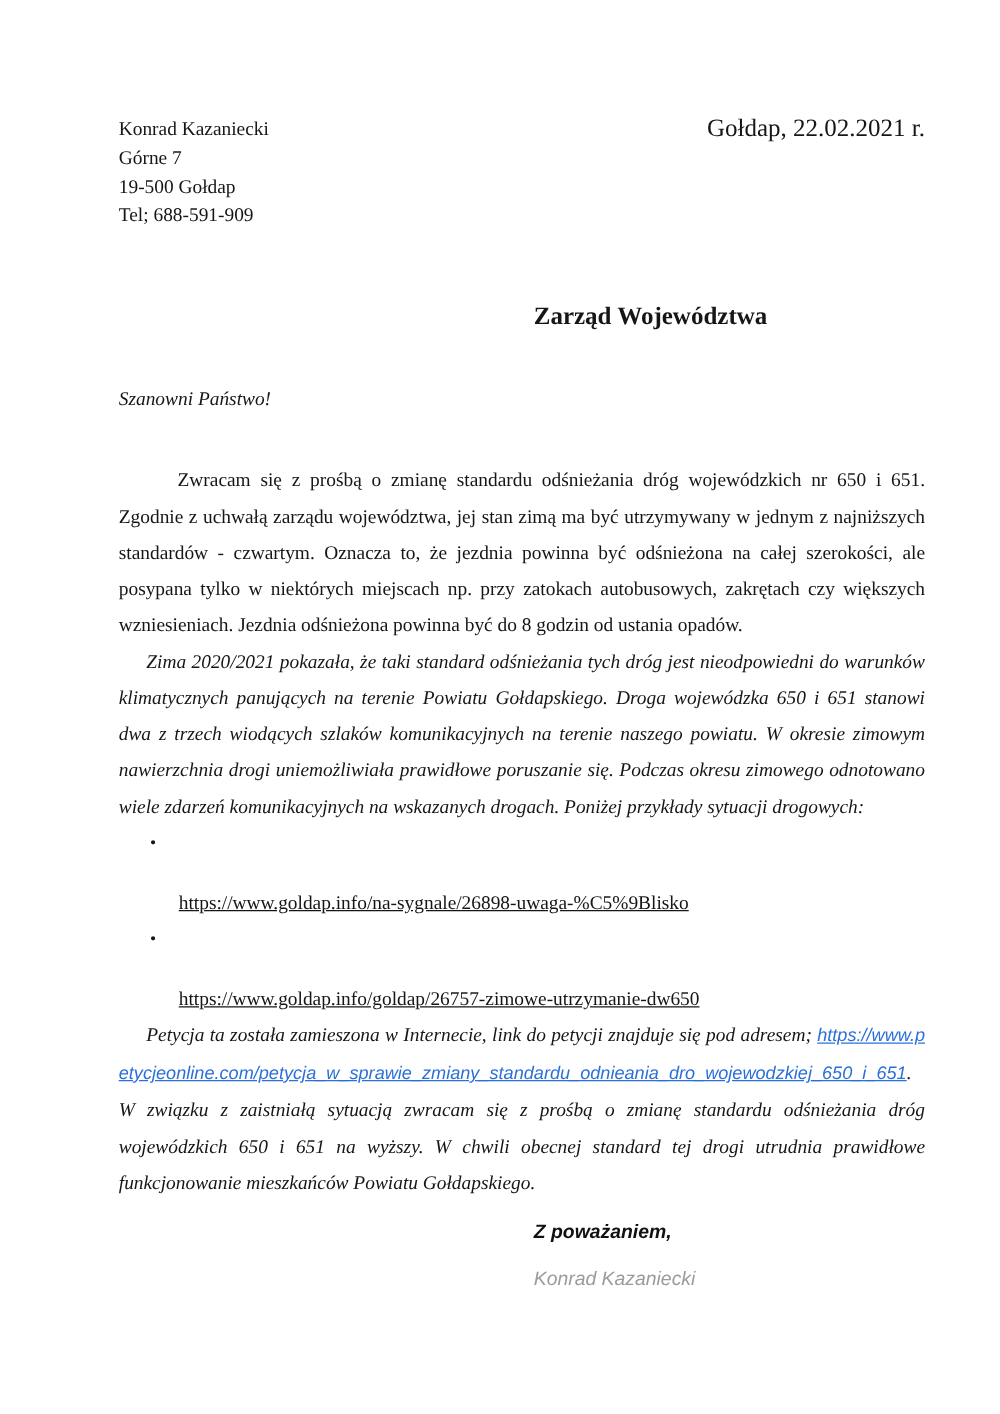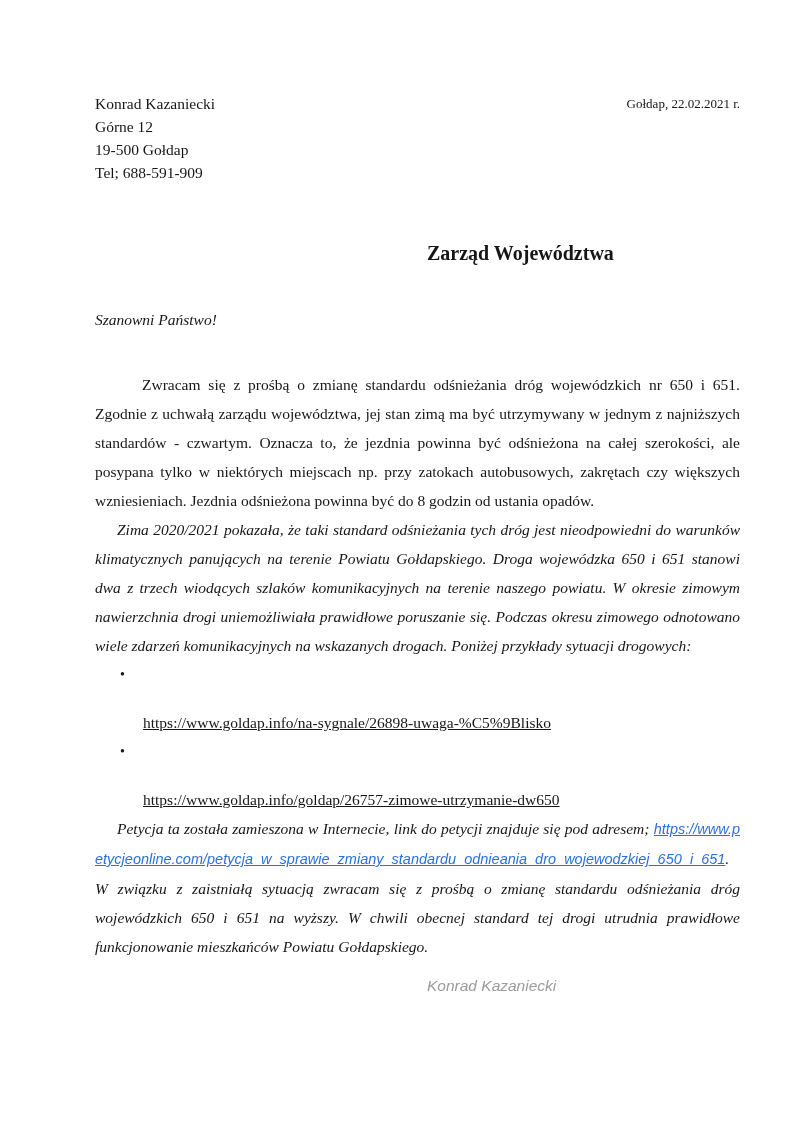--- a/index.html
+++ b/index.html
@@ -17,21 +17,21 @@
     background: #ffffff;
     padding: 92px 60px 0 95px;
   }
   .header-row {
     display: flex;
     justify-content: space-between;
     align-items: flex-start;
   }
   .sender { font-size: 15.5px; line-height: 23px; }
   .sender div { white-space: nowrap; }
-  .date-line { font-size: 13px; line-height: 23px; white-space: nowrap; }
+  .date-line { font-size: 20px; line-height: 23px; white-space: nowrap; }
   .recipient {
     margin-left: 332px;
     margin-top: 50px;
     font-weight: bold;
     font-size: 20px;
     line-height: 39px;
   }
   .salutation {
     margin-top: 37px;
     font-weight: normal;
@@ -93,21 +93,21 @@
   }
 </style>
 </head>
 <body>
 
 <div class="page">
 
   <div class="header-row">
     <div class="sender">
       <div>Konrad Kazaniecki</div>
-      <div>Górne 12</div>
+      <div>Górne 7</div>
       <div>19-500 Gołdap</div>
       <div>Tel; 688-591-909</div>
     </div>
     <div class="date-line">Gołdap, 22.02.2021 r.</div>
   </div>
 
   <div class="recipient">
     <div>Zarząd Województwa</div>
   </div>
 
@@ -123,16 +123,17 @@
     </div>
     <div class="bullet-row">
       <span class="bullet-glyph">•</span>
       <a class="bullet-link">https://www.goldap.info/goldap/26757-zimowe-utrzymanie-dw650</a>
     </div>
 
     <p class="para-small-indent"><span>Petycja ta została zamieszona w Internecie, link do petycji znajduje się pod adresem; </span><a class="link-blue">https://www.petycjeonline.com/petycja_w_sprawie_zmiany_standardu_odnieania_dro_wojewodzkiej_650_i_651</a><span>. W związku z zaistniałą sytuacją zwracam się z prośbą o zmianę standardu odśnieżania dróg wojewódzkich 650 i 651 na wyższy. W chwili obecnej standard tej drogi utrudnia prawidłowe funkcjonowanie mieszkańców Powiatu Gołdapskiego.</span></p>
   </div>
 
   <div class="closing">
+    <div class="closing-phrase">Z poważaniem,</div>
     <div class="signer-name">Konrad Kazaniecki</div>
   </div>
 
 </div>
 
 </body></html>

